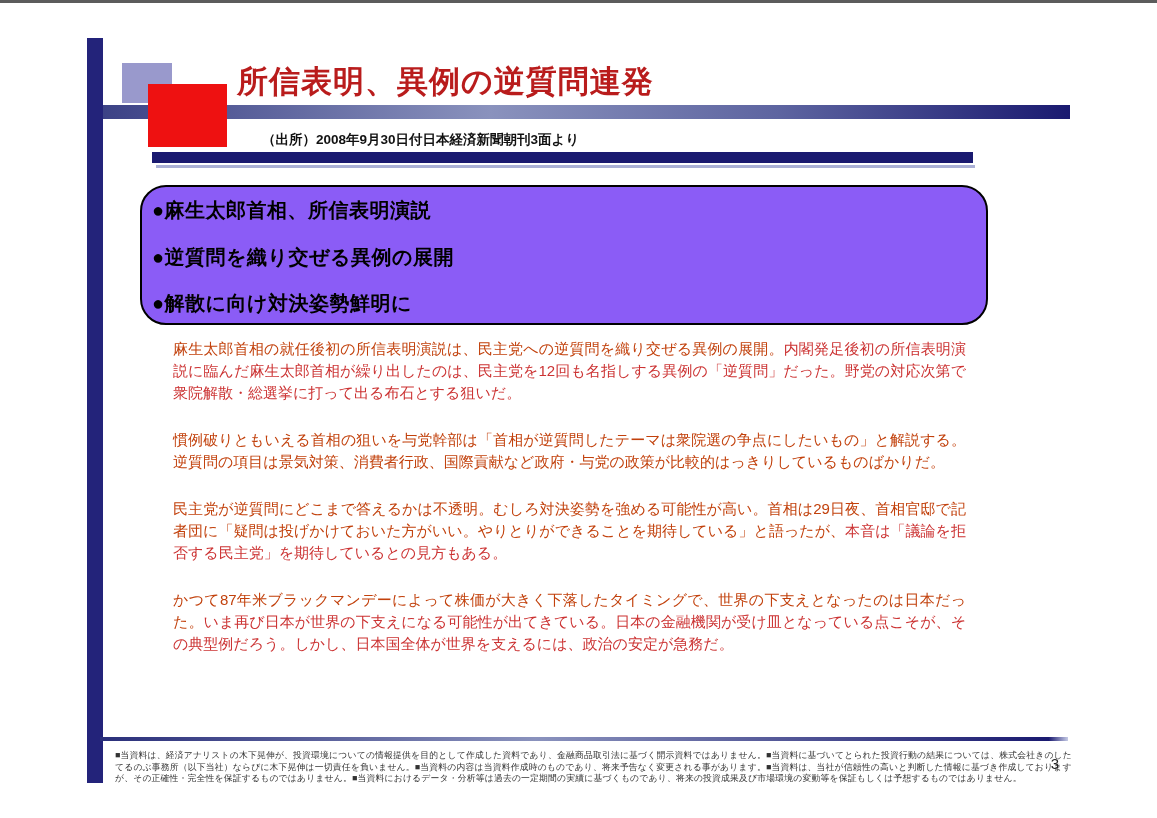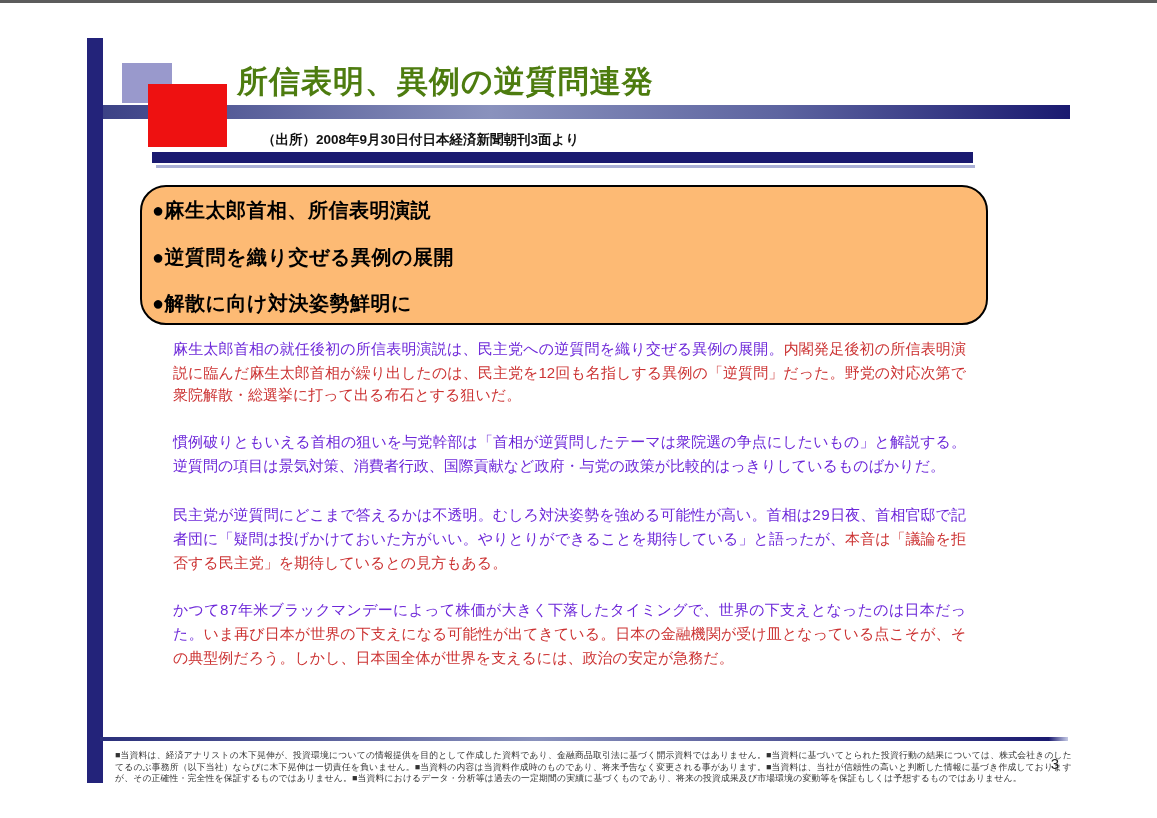--- a/index.html
+++ b/index.html
@@ -21,49 +21,49 @@
   
   .lavender-square { left: 122px; top: 63px; width: 50px; height: 40px; background: #9999cc; }
   .title-rule {
     left: 103px; top: 105px; width: 967px; height: 14px;
     background: linear-gradient(90deg, #3c4286 0%, #8a92bd 40%, #5d64a0 70%, #1a1a70 100%);
   }
   .red-square { left: 148px; top: 84px; width: 79px; height: 63px; background: #ee1111; }
 
   .page-title {
     left: 237px; top: 61px; width: 820px;
-    font-size: 31px; font-weight: bold; color: #4d7c0f;
+    font-size: 31px; font-weight: bold; color: #b91c1c;
     letter-spacing: 1px; white-space: nowrap;
   }
   .source-line {
     left: 238px; top: 131px;
     font-size: 13.5px; font-weight: bold; color: #111111; white-space: nowrap; margin-left: 24px;
   }
   .source-rule { left: 152px; top: 152px; width: 821px; height: 11px; background: #1a1a70; }
   .source-rule-shadow { left: 156px; top: 165px; width: 819px; height: 3px; background: #aab0d6; }
 
   
   .summary-box {
     left: 140px; top: 185px; width: 848px; height: 140px;
     border: 2px solid #000000; border-radius: 26px;
-    background: #fdba74;
+    background: #8b5cf6;
     padding-left: 10px;
   }
   .summary-box .bullet {
     font-size: 20px; font-weight: bold; color: #000000;
     line-height: 46.5px; white-space: nowrap; letter-spacing: 0.5px;
   }
 
   
   .body-text { left: 173px; top: 338px; width: 793px; }
   .body-text p {
     font-size: 15px; line-height: 22px; margin-bottom: 25px;
     text-align: justify;
   }
-  .seg-black { color: #6d28d9; font-family: Liberation Mono, monospace; }
+  .seg-black { color: #c2410c; }
   .seg-red { color: #cc3333; }
 
   
   .footer-rule {
     left: 100px; top: 737px; width: 968px; height: 4px;
     background: linear-gradient(90deg, #2a2f7a 0%, #8a92bd 45%, #1a1a70 98%, #c6cbe6 100%);
   }
   .disclaimer { left: 115px; top: 750px; width: 880px; }
   .disclaimer .dline {
     font-size: 8.8px; line-height: 11.5px; color: #333333; white-space: nowrap;

